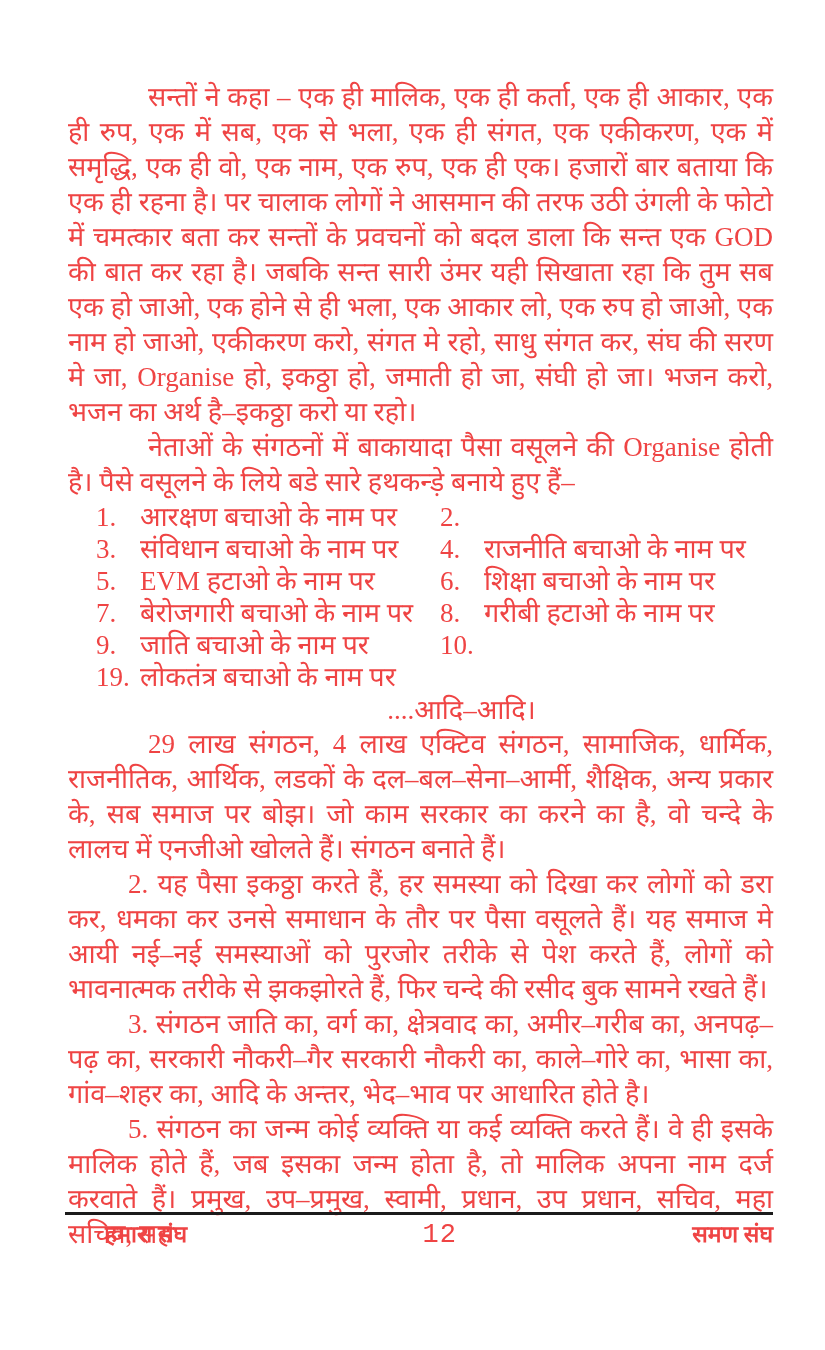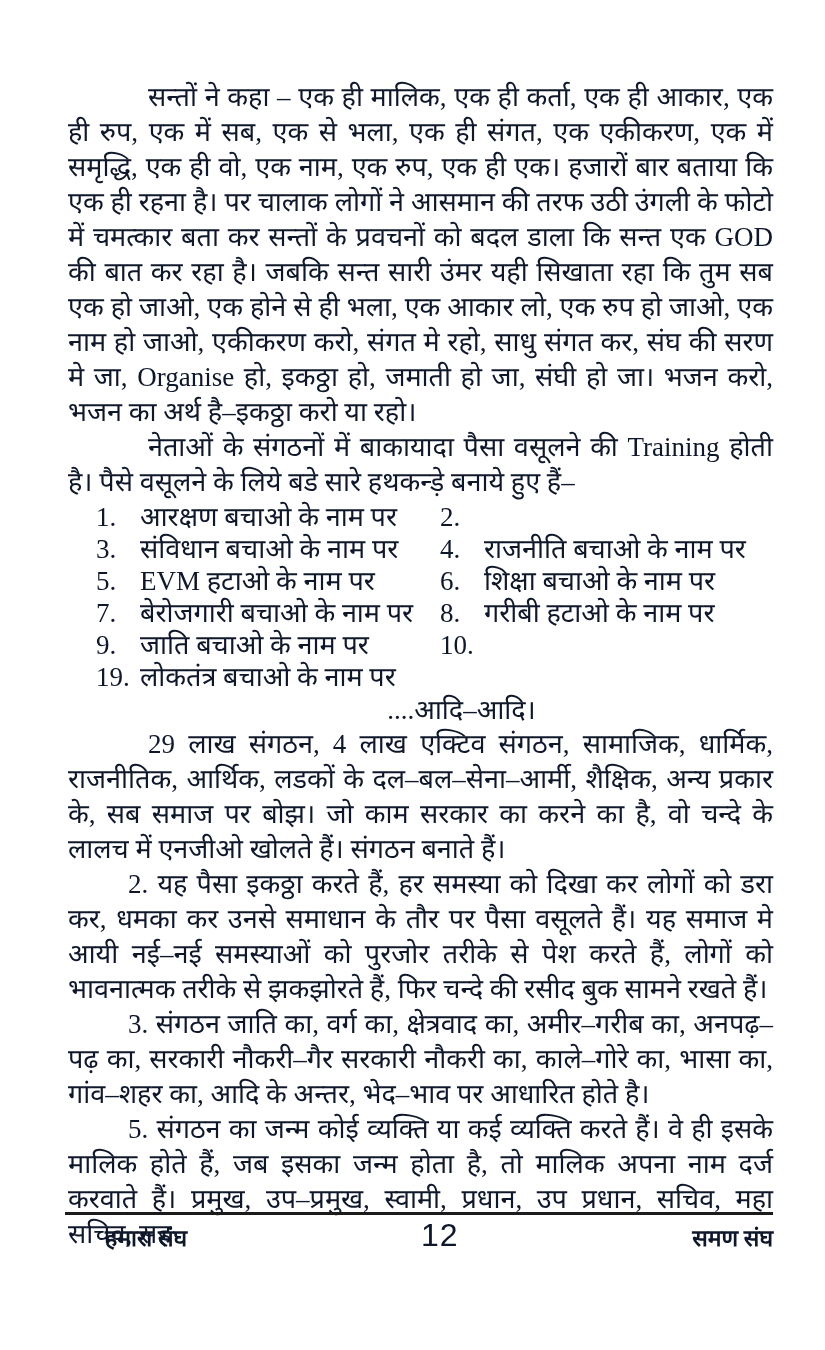--- a/index.html
+++ b/index.html
@@ -6,21 +6,21 @@
     margin: 0;
     padding: 0;
     background: #e8e8e8;
   }
   .page {
     position: relative;
     width: 825px;
     height: 1350px;
     margin: 0 auto;
     background: #ffffff;
-    color: #0f172a;
+    color: #ef4444;
     font-family: "Liberation Serif", "DejaVu Serif", serif;
     overflow: hidden;
     box-sizing: border-box;
   }
   .content {
     position: absolute;
     top: 80px;
     left: 68px;
     right: 52px;
     font-size: 27px;
@@ -71,34 +71,34 @@
     display: flex;
     align-items: baseline;
     justify-content: space-between;
     margin-left: 40px;
   }
   .footer-title {
     font-weight: bold;
     font-size: 23px;
   }
   .footer-page {
-    font-size: 32px;
-    font-family: Liberation Sans, sans-serif;
+    font-size: 27px;
+    font-family: Liberation Mono, monospace;
     letter-spacing: 1px;
   }
 </style>
 </head>
 <body>
 
 <div class="page">
   <div class="content">
 
     <p class="para indent-lg">सन्तों ने कहा – एक ही मालिक, एक ही कर्ता, एक ही आकार, एक ही रुप, एक में सब, एक से भला, एक ही संगत, एक एकीकरण, एक में समृद्धि, एक ही वो, एक नाम, एक रुप, एक ही एक। हजारों बार बताया कि एक ही रहना है। पर चालाक लोगों ने आसमान की तरफ उठी उंगली के फोटो में चमत्कार बता कर सन्तों के प्रवचनों को बदल डाला कि सन्त एक GOD की बात कर रहा है। जबकि सन्त सारी उंमर यही सिखाता रहा कि तुम सब एक हो जाओ, एक होने से ही भला, एक आकार लो, एक रुप हो जाओ, एक नाम हो जाओ, एकीकरण करो, संगत मे रहो, साधु संगत कर, संघ की सरण मे जा, Organise हो, इकठ्ठा हो, जमाती हो जा, संघी हो जा। भजन करो, भजन का अर्थ है–इकठ्ठा करो या रहो।</p>
 
-    <p class="para indent-lg">नेताओं के संगठनों में बाकायादा पैसा वसूलने की Training होती है। पैसे वसूलने के लिये बडे सारे हथकन्ड़े बनाये हुए हैं–</p>
+    <p class="para indent-lg">नेताओं के संगठनों में बाकायादा पैसा वसूलने की Organise होती है। पैसे वसूलने के लिये बडे सारे हथकन्ड़े बनाये हुए हैं–</p>
 
     <div class="tactics">
       <div class="tactic-item">
         <span class="num">1.</span>
         <span class="txt">आरक्षण बचाओ के नाम पर</span>
       </div>
       <div class="tactic-item">
         <span class="num">2.</span>
       </div>
       <div class="tactic-item">

